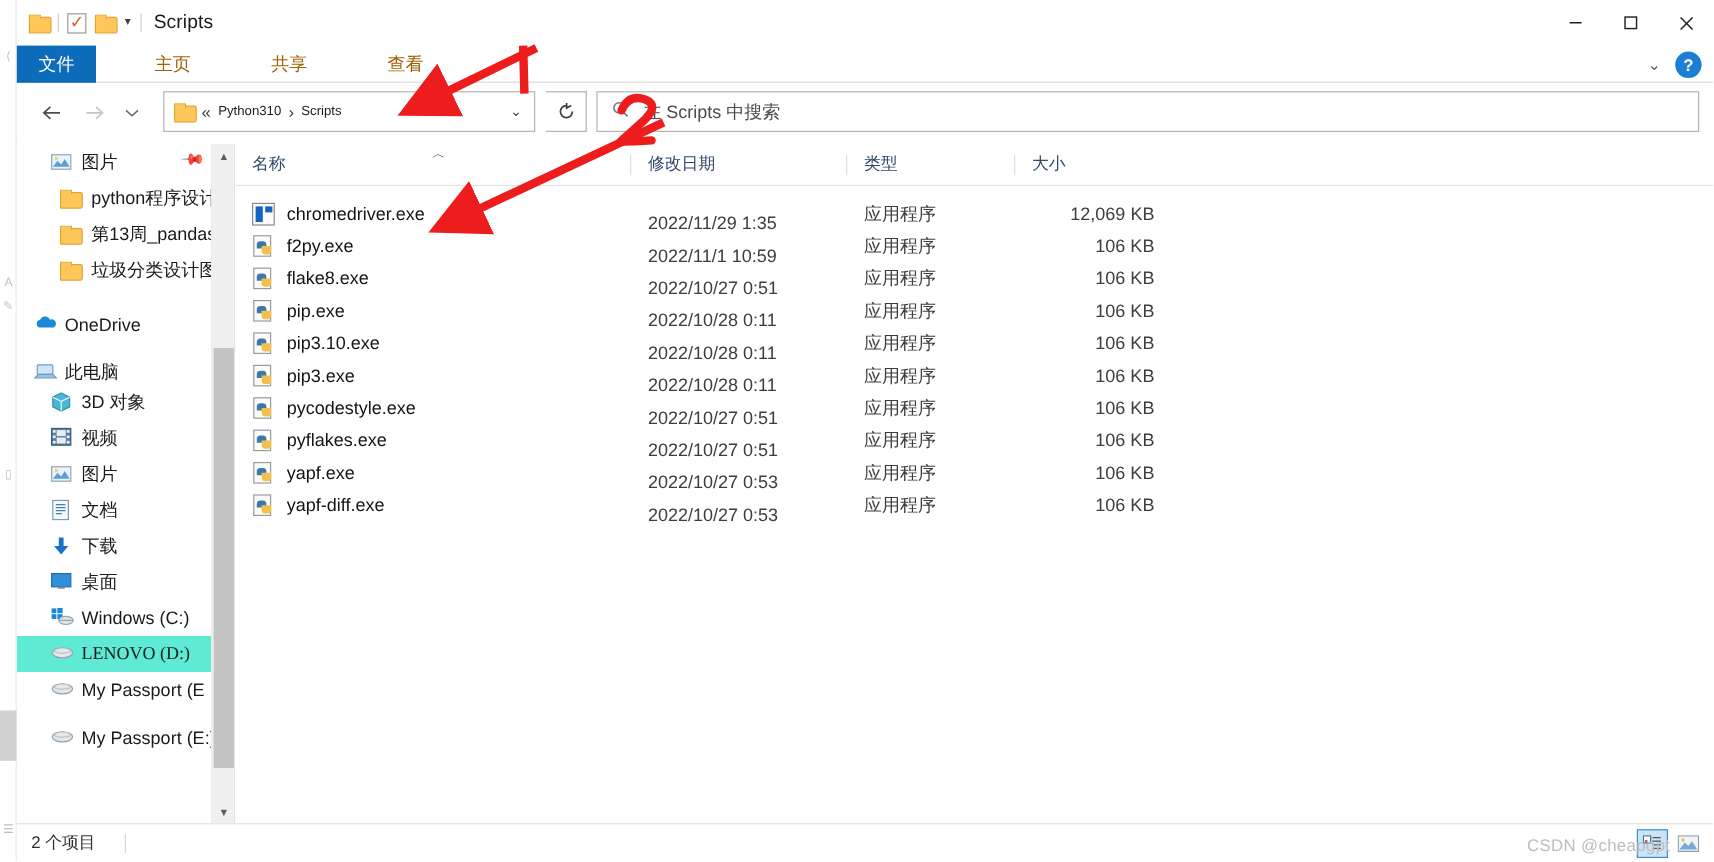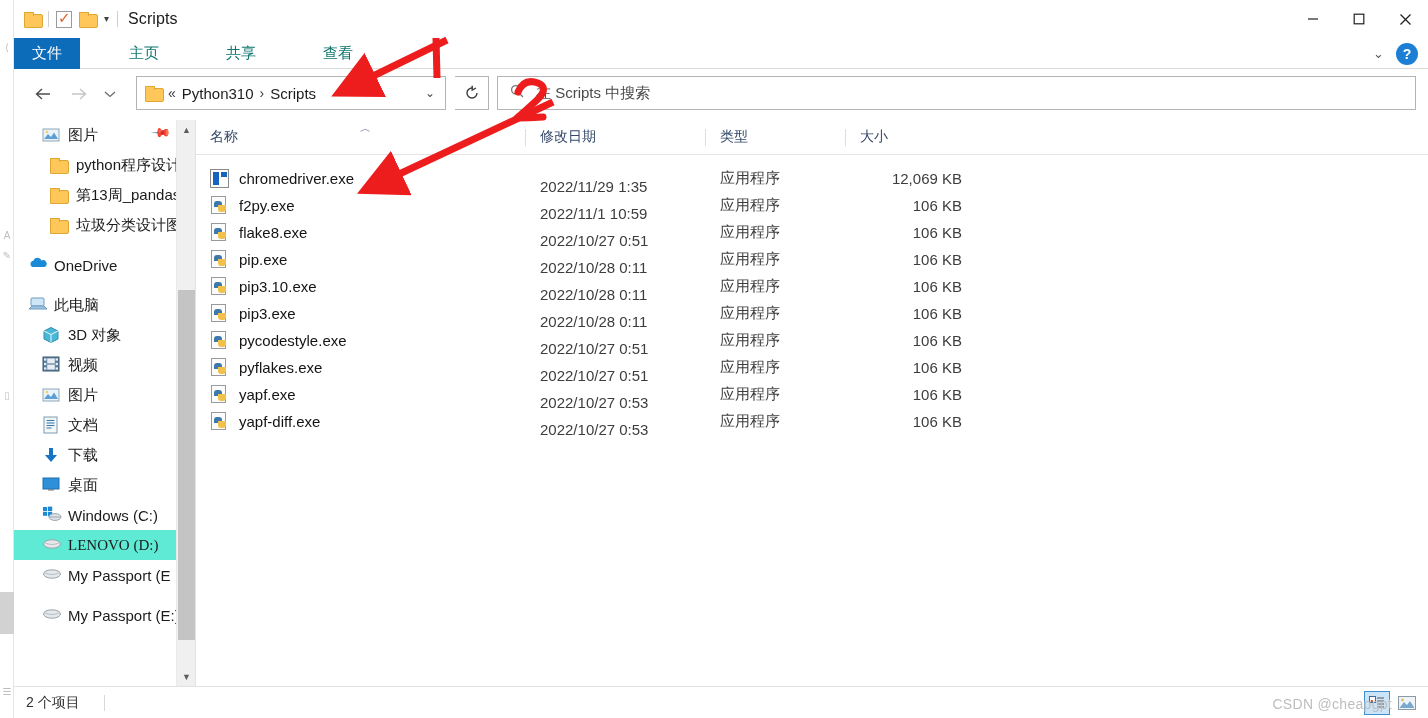--- a/index.html
+++ b/index.html
@@ -76,21 +76,21 @@
   .wc svg { display: block; }
 
   
   .ribbon {
     position: absolute; left: 14px; top: 38px; right: 0; height: 31px;
     background: #ffffff; border-bottom: 1px solid #dadada;
   }
   .rtabs { display: flex; height: 31px; align-items: stretch; gap: 31px; }
   .rtab {
     display: flex; align-items: center; justify-content: center;
-    font-size: 15px; color: #0f766e; padding: 0 18px; height: 31px;
+    font-size: 15px; color: #a16207; padding: 0 18px; height: 31px;
   }
   .rtab.file {
     background: #0d6cb9; color: #ffffff; min-width: 66px; padding: 0 14px;
   }
   .ribbon-right { position: absolute; right: 0; top: 0; height: 31px; display: flex; align-items: center; gap: 12px; padding-right: 10px; }
   .chev-toggle { color: #5a5a5a; font-size: 13px; }
   .help-btn {
     width: 22px; height: 22px; border-radius: 50%;
     background: #1d7fd4; color: #fff; font-size: 14px; font-weight: bold;
     display: flex; align-items: center; justify-content: center;
@@ -108,21 +108,21 @@
   }
   .navbtn.dim { color: #c6c6c6; }
   .navbtn.small { width: 24px; }
 
   .addressbar {
     position: absolute; left: 136px; top: 76px; width: 310px; height: 34px;
     border: 1px solid #b4b4b4; background: #ffffff;
     display: flex; align-items: center; padding-left: 8px; gap: 6px;
   }
   .addr-sep { color: #3a3a3a; font-size: 14px; }
-  .addr-crumb { font-size: 15px; color: #1c1c1c; }
+  .addr-crumb { font-size: 11px; color: #1c1c1c; }
   .addr-chev { position: absolute; right: 10px; color: #4a4a4a; font-size: 12px; }
 
   .refresh-btn {
     position: absolute; left: 455px; top: 76px; width: 34px; height: 34px;
     border: 1px solid #b4b4b4; border-left: none; background: #fff;
     display: flex; align-items: center; justify-content: center; color: #3c3c3c;
   }
   .searchbox {
     position: absolute; left: 497px; top: 76px; right: 12px; height: 34px;
     border: 1px solid #b4b4b4; background: #ffffff;
@@ -133,21 +133,21 @@
 
   
   .sidebar {
     position: absolute; left: 14px; top: 120px; width: 162px; bottom: 32px;
     background: #ffffff; overflow: hidden;
   }
   .nav-item {
     display: flex; align-items: center; height: 30px; padding-left: 28px; gap: 8px;
     font-size: 15px; color: #1b1b1b; white-space: nowrap;
   }
-  .nav-item.lvl0 { padding-left: 14px; }
+  .nav-item.lvl0 { padding-left: 14px; align-items: flex-end; }
   .nav-item.lvl1 { padding-left: 28px; }
   .nav-item.lvl2 { padding-left: 36px; }
   .nav-item.sel { background: #5eead4; font-family: Liberation Serif, serif; }
   .nav-item .lbl { overflow: hidden; }
   .nav-gap { height: 10px; }
   .pin {
     margin-left: auto; padding-right: 8px; color: #8a8a8a; font-size: 13px;
     transform: rotate(45deg);
   }
 

